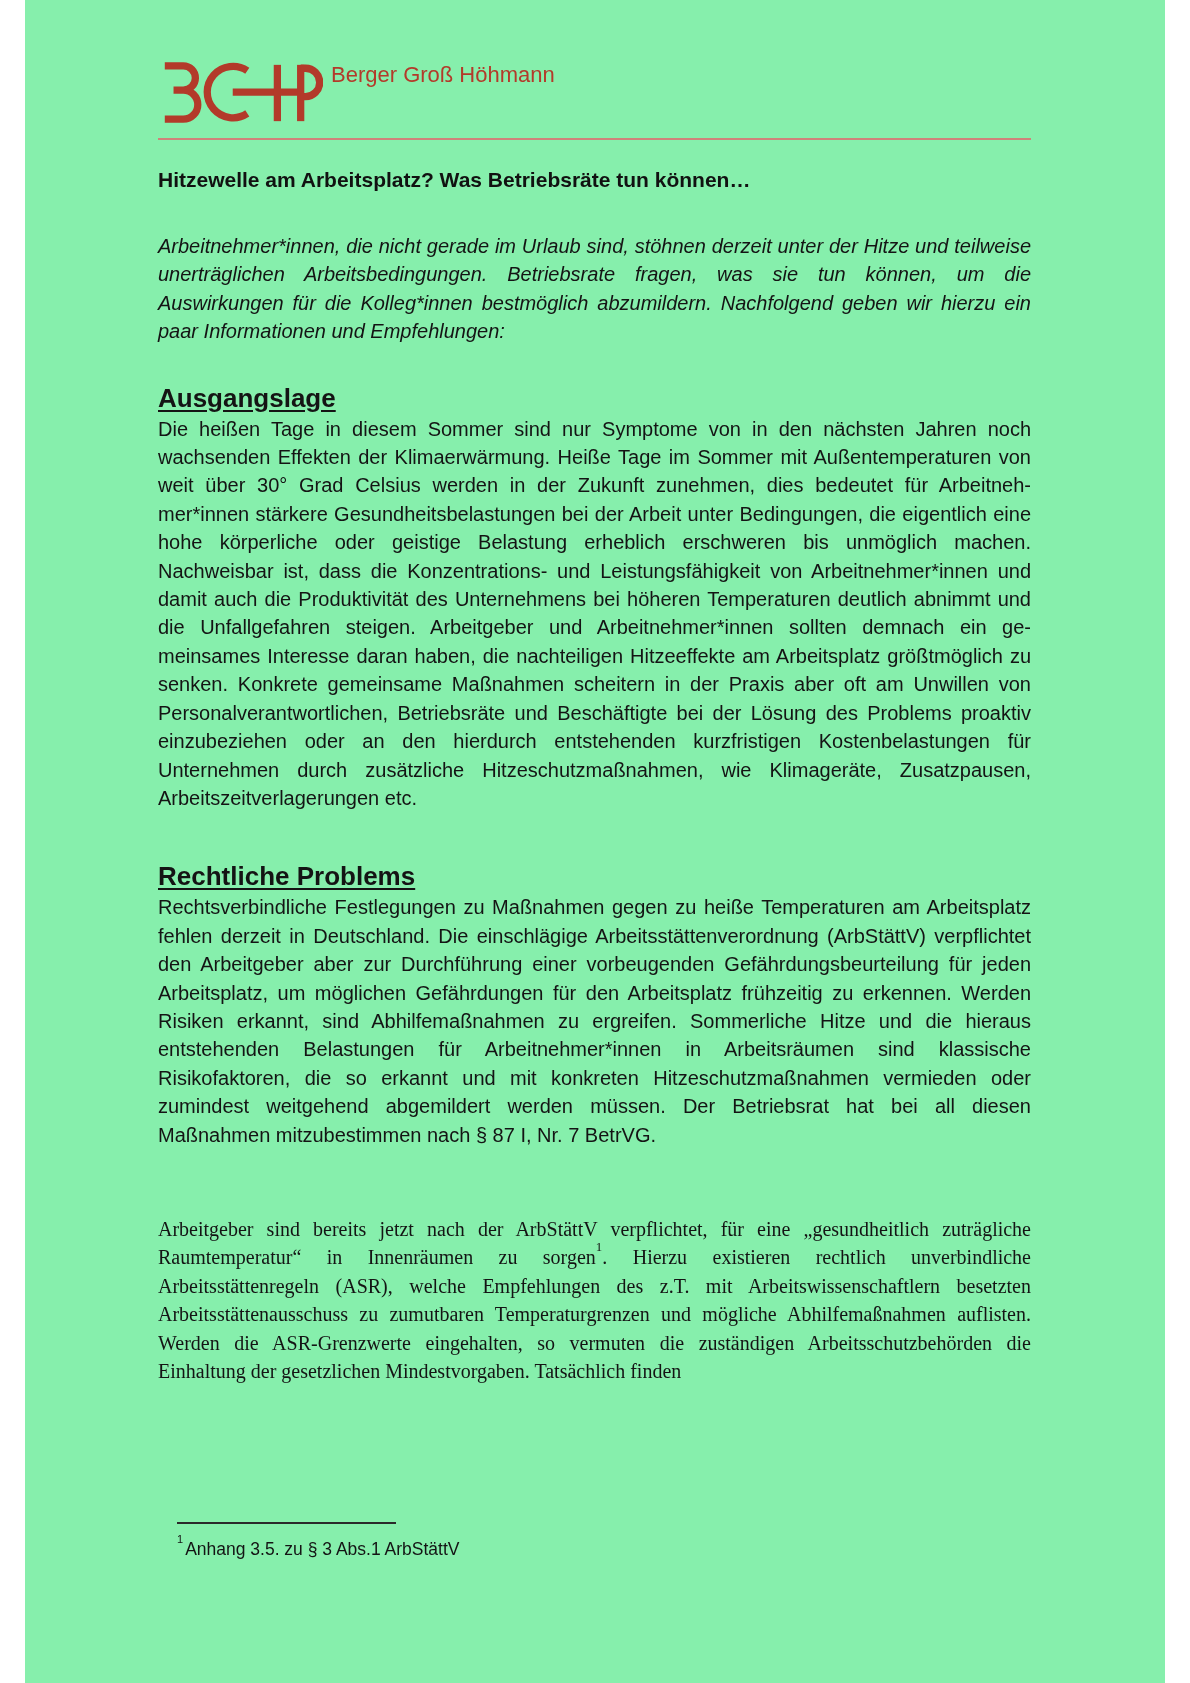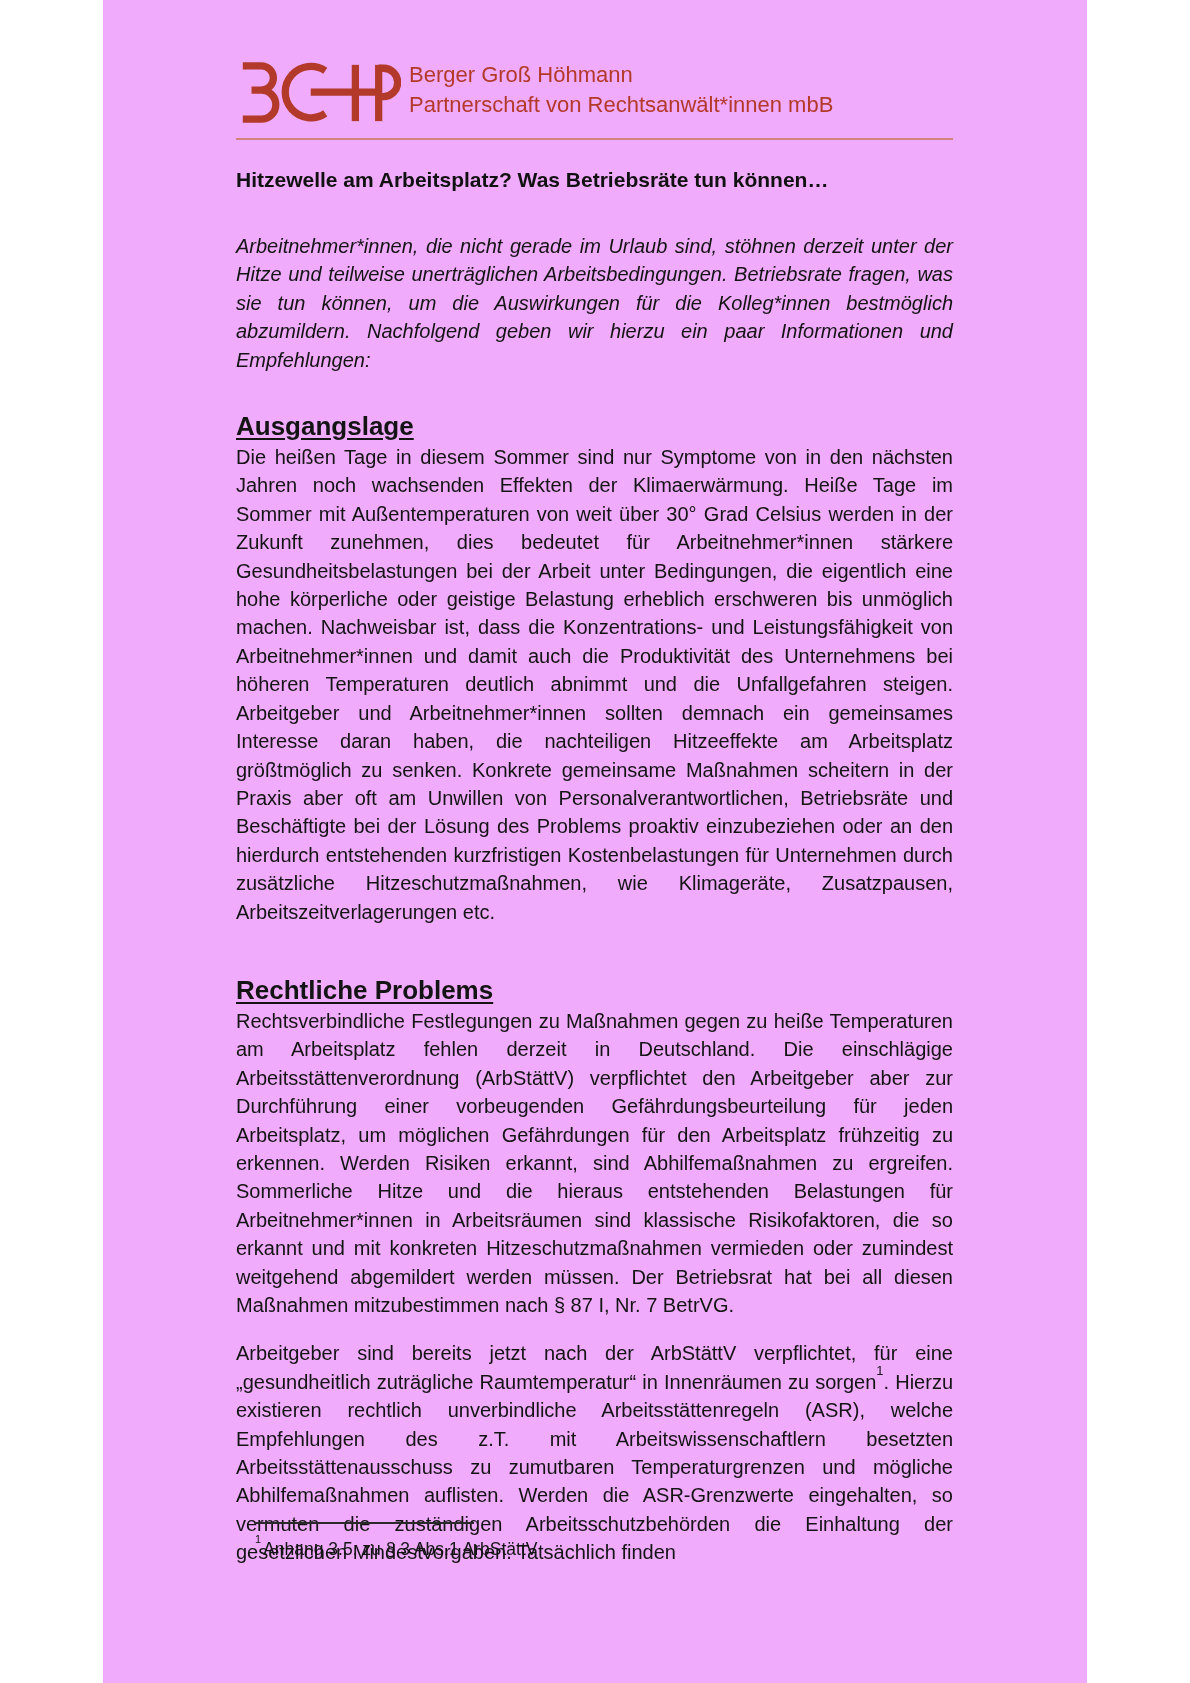--- a/index.html
+++ b/index.html
@@ -1,21 +1,21 @@
 <!DOCTYPE html>
 <html lang="de"><head>
 <meta charset="utf-8">
 <style>
   html, body { margin: 0; padding: 0; background: #ffffff; }
   .page {
     position: relative;
-    width: 984px;
+    width: 1140px;
     height: 1683px;
     margin: 0 auto;
-    background: #f0abfc;
+    background: #86efac;
     box-sizing: border-box;
     padding: 56px 134px 0 133px;
     font-family: "Liberation Sans", sans-serif;
     color: #141414;
     overflow: hidden;
   }
   .letterhead { display: flex; align-items: flex-start; }
   .logo { flex: 0 0 auto; }
   .logo svg { display: block; }
   .firm { margin-left: 8px; padding-top: 4px; font-size: 22px; line-height: 29.5px; color: #b33a2a; }
@@ -40,21 +40,21 @@
     margin: 38px 0 0 0;
     font-size: 26px;
     line-height: 28px;
     font-weight: 700;
     text-decoration: underline;
     text-underline-offset: 3px;
     color: #141414;
   }
   h2.second { margin-top: 50px; }
   p.after-heading { margin-top: 3px; }
-  p.standalone { margin-top: 20px; }
+  p.standalone { margin-top: 66px; font-family: Liberation Serif, serif; }
   p.body sup.fn-ref {
     font-size: 13px;
     line-height: 0;
     position: relative;
     top: -6px;
   }
   .footnote-area { position: absolute; left: 133px; top: 1522px; margin-left: 19px; }
   .fn-rule { width: 219px; height: 2px; background: #2a2a2a; }
   .fn-line { margin-top: 8px; font-size: 17.5px; line-height: 24px; color: #141414; }
   .fn-line sup { font-size: 11px; position: relative; top: -5px; margin-right: 2px; }
@@ -75,21 +75,20 @@
         <path d="M77,36 H147"></path>
 
         <path d="M123,8 V66"></path>
 
         <path d="M147,8 V66"></path>
         <path d="M147,11.5 H152 A14.6,14.6 0 0 1 152,40.7 H147"></path>
       </svg>
     </div>
     <div class="firm">
       <div>Berger Groß Höhmann</div>
-      <div>Partnerschaft von Rechtsanwält*innen mbB</div>
     </div>
   </header>
 
   <div class="header-rule"></div>
 
   <h1 class="doc-title">Hitzewelle am Arbeitsplatz? Was Betriebsräte tun können…</h1>
 
   <p class="body intro">Arbeitnehmer*innen, die nicht gerade im Urlaub sind, stöhnen derzeit unter der Hitze und teil­weise unerträglichen Arbeitsbedingungen. Betriebsrate fragen, was sie tun können, um die Auswirkungen für die Kolleg*innen bestmöglich abzumildern. Nachfolgend geben wir hierzu ein paar Informationen und Empfehlungen:</p>
 
   <h2 class="section-heading">Ausgangslage</h2>

